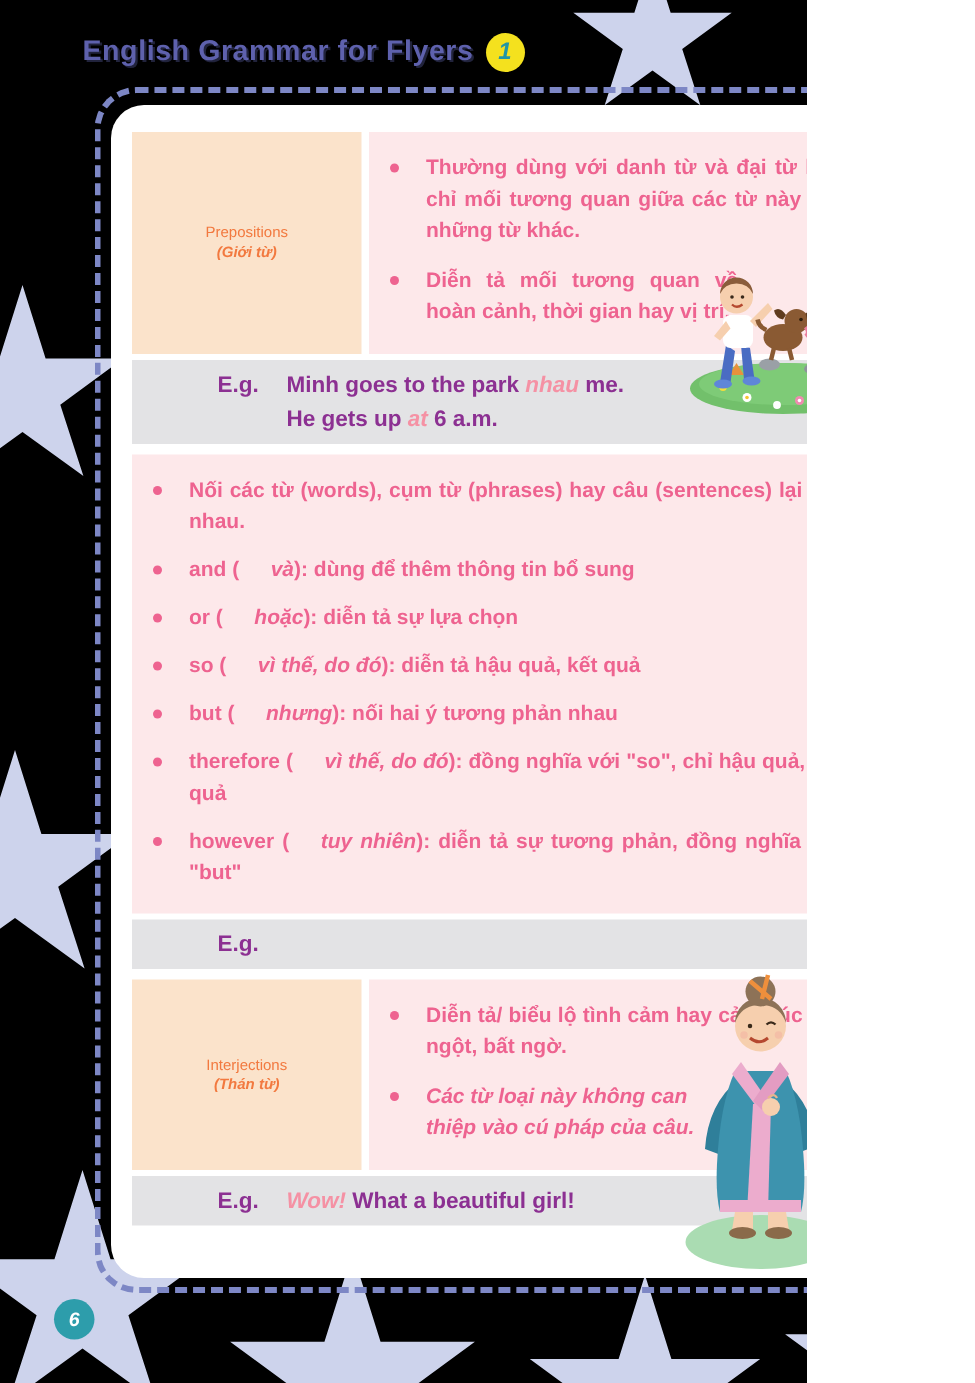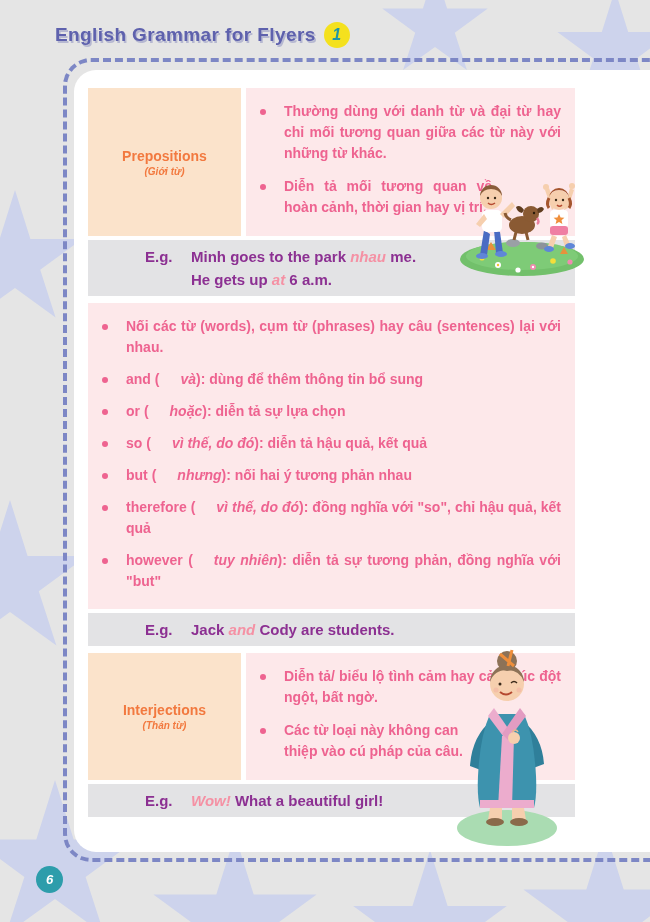--- a/index.html
+++ b/index.html
@@ -1,19 +1,19 @@
 <!DOCTYPE html>
 <html><head>
 <meta charset="utf-8">
 <style>
   * { margin:0; padding:0; box-sizing:border-box; }
   html,body { width:650px; height:922px; }
   body { font-family:"Liberation Sans", sans-serif; }
 
-  .page { position:relative; width:650px; height:922px; background:#e5e5e5; overflow:hidden; }
+  .page { position:relative; width:538px; height:922px; background:#000000; overflow:hidden; }
 
   
   .star { position:absolute; background:#cdd3ec;
           clip-path:polygon(50% 0%,61% 35%,98% 35%,68% 57%,79% 91%,50% 70%,21% 91%,32% 57%,2% 35%,39% 35%); }
 
   
   .page-header { position:absolute; left:55px; top:22px; display:flex; align-items:center; gap:8px; z-index:5; }
   .page-title { font-size:19px; font-weight:bold; color:#5e61ad; letter-spacing:.4px;
                 text-shadow:1.5px 1.5px 0 rgba(95,99,173,.35); white-space:nowrap; }
   .lesson-badge { width:26px; height:26px; border-radius:50%; background:#f4e11e;
@@ -27,29 +27,29 @@
                    background:#ffffff; border-radius:22px 0 0 22px; z-index:2; }
 
   
   #table-root { position:absolute; left:14px; top:18px; width:487px; }
   .grid-row { display:flex; gap:5px; margin-bottom:4px; }
   .sec-0 { min-height:134px; }
   .sec-1 { min-height:278px; }
   .sec-2 { min-height:108px; }
   .term-cell { width:153px; flex:none; background:#fbe3cb;
                display:flex; flex-direction:column; justify-content:center; align-items:center; text-align:center; }
-  .term { font-size:14px; font-weight:bold; color:#f2793f; }
+  .term { font-size:10px; font-weight:normal; color:#f2793f; }
   .term-vi { font-size:10px; font-weight:bold; font-style:italic; color:#f2793f; margin-top:2px; }
   .desc-cell { flex:1; background:#fde8ea; padding:13px 14px 6px 12px; }
   .bullet { display:flex; margin-bottom:12px; }
   .sec-1 .bullet { margin-bottom:11px; }
   .dot { width:6px; height:6px; border-radius:50%; background:#ee6390; margin:8px 18px 0 2px; flex:none; }
   .bullet-text { flex:1; font-size:14px; font-weight:bold; color:#ee6390; line-height:21px; text-align:justify; }
   .sec-0 .bullet:nth-child(2) .bullet-text { max-width:208px; }
-  .sec-2 .bullet:nth-child(2) .bullet-text { max-width:198px; text-align:left; }
+  .sec-2 .bullet:nth-child(2) .bullet-text { max-width:198px; text-align:left;font-style:italic; }
   .seg.italic { font-style:italic;padding-left:21px; }
   .seg.accent { font-style:italic; color:#f591a4; }
 
   
   .example-row { display:flex; align-items:flex-start; background:#e3e3e5;
                  padding:5px 0 5px 57px; margin-bottom:7px; }
   .eg-label { flex:none; width:46px; font-size:15px; font-weight:bold; color:#8c3092; line-height:23px; }
   .ex-lines { flex:1; }
   .ex-line { font-size:15px; font-weight:bold; color:#8c3092; line-height:23px; }
 
@@ -137,23 +137,20 @@
               <div class="bullet-text"><span class="seg">therefore (</span><span class="seg italic">vì thế, do đó</span><span class="seg">): đồng nghĩa với "so", chỉ hậu quả, kết quả</span></div>
             </div>
             <div class="bullet">
               <span class="dot"></span>
               <div class="bullet-text"><span class="seg">however (</span><span class="seg italic">tuy nhiên</span><span class="seg">): diễn tả sự tương phản, đồng nghĩa với "but"</span></div>
             </div>
           </div>
         </div>
         <div class="example-row sec-ex-1">
           <span class="eg-label">E.g.</span>
-          <div class="ex-lines">
-            <div class="ex-line"><span class="seg">Jack </span><span class="seg accent">and</span><span class="seg"> Cody are students.</span></div>
-          </div>
         </div>
         <div class="grid-row sec-2">
           <div class="term-cell">
             <div class="term">Interjections</div>
             <div class="term-vi">(Thán từ)</div>
           </div>
           <div class="desc-cell">
             <div class="bullet">
               <span class="dot"></span>
               <div class="bullet-text"><span class="seg">Diễn tả/ biểu lộ tình cảm hay cảm xúc đột ngột, bất ngờ.</span></div>

